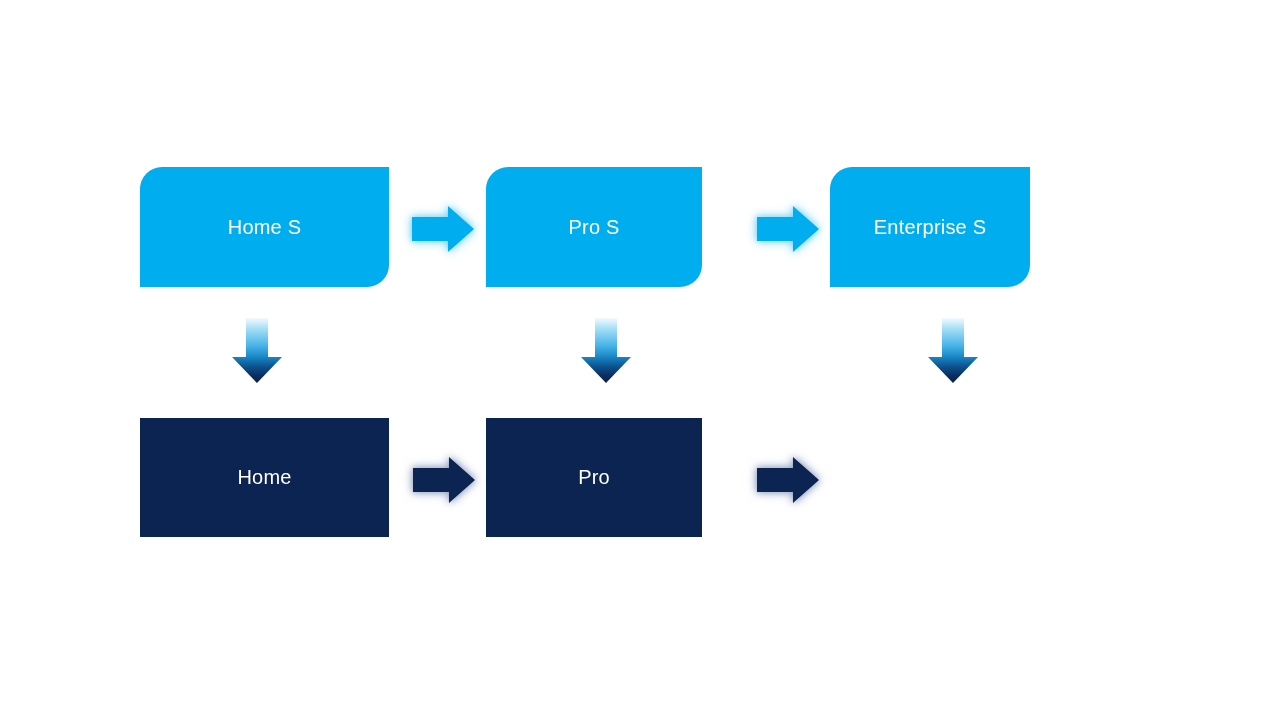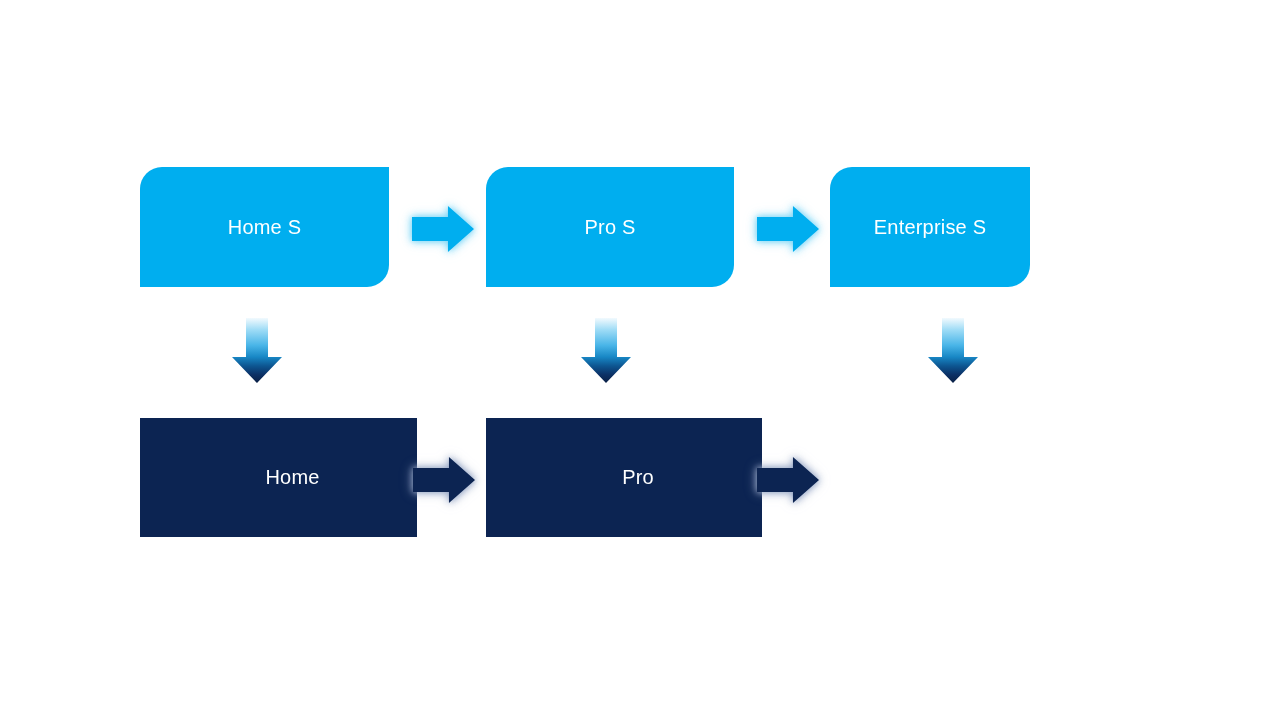--- a/index.html
+++ b/index.html
@@ -21,23 +21,23 @@
     text-align: right;
   }
   .node .label {
     color: #FFFFFF;
     font-size: 20px;
     font-weight: 400;
     letter-spacing: 0.2px;
     white-space: nowrap;
   }
   .row-top    { top: 167px; height: 120px; background: #00AEEF; border-radius: 22px 0 22px 0; }
-  .row-bottom { top: 418px; height: 119px; background: #0C2452; padding-left: 28px; }
+  .row-bottom { top: 418px; height: 119px; background: #0C2452; }
   .col-1 { left: 140px; width: 249px; }
-  .col-2 { left: 486px; width: 248px; }
+  .col-2 { left: 486px; width: 216px; }
   .col-3 { left: 830px; width: 200px; }
 
   
   .h-arrow { position: absolute; width: 62px; height: 46px; }
   .h-arrow .shape {
     width: 100%; height: 100%;
     clip-path: polygon(0 24%, 58% 24%, 58% 0, 100% 50%, 58% 100%, 58% 76%, 0 76%);
   }
   .h-arrow.light { filter: drop-shadow(0 0 3px rgba(121,213,247,0.95)) drop-shadow(0 0 5px rgba(121,213,247,0.70)); }
   .h-arrow.light .shape { background: #00AEEF; }

